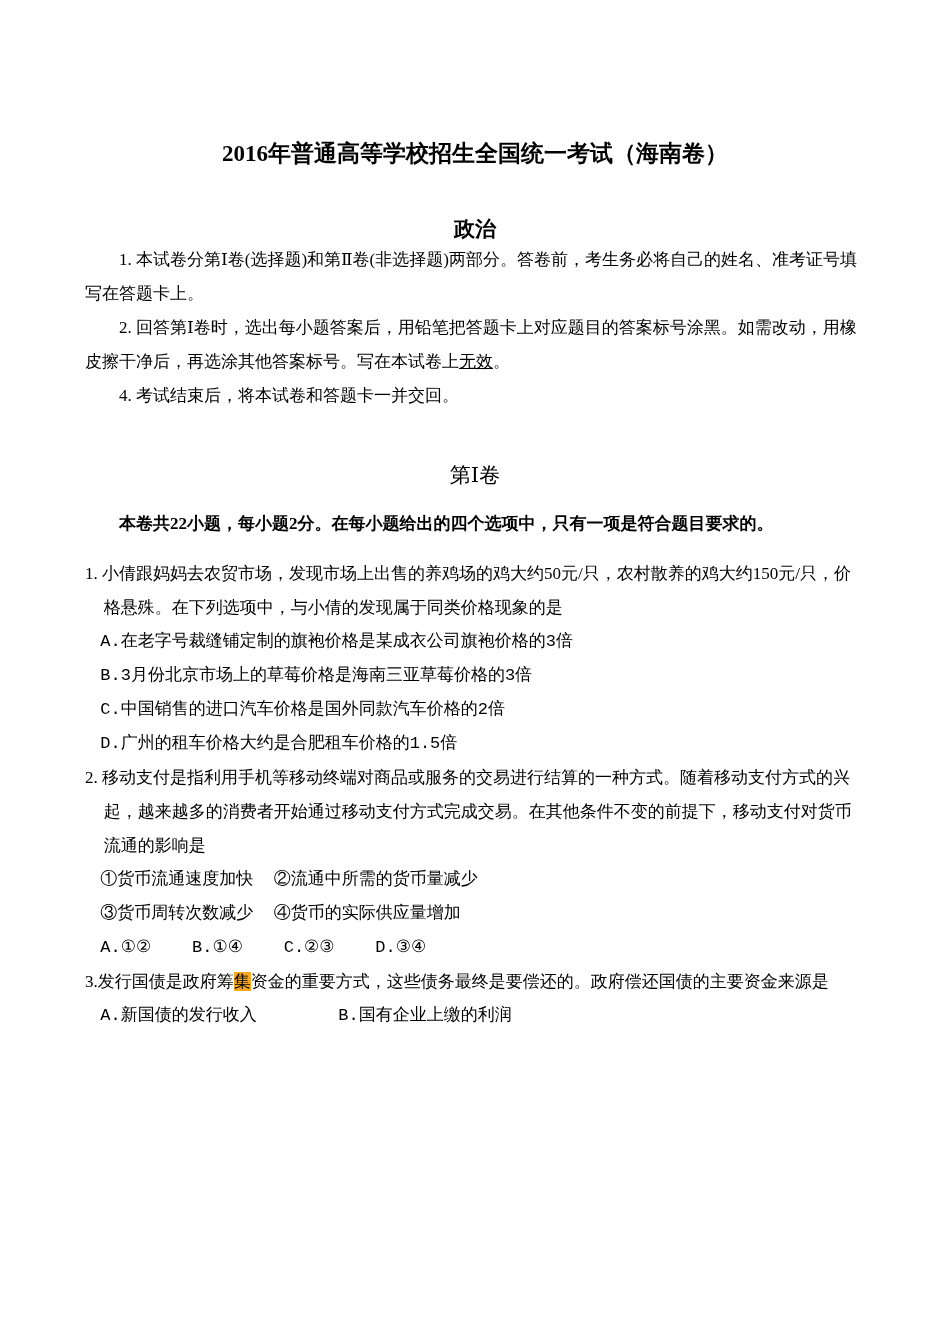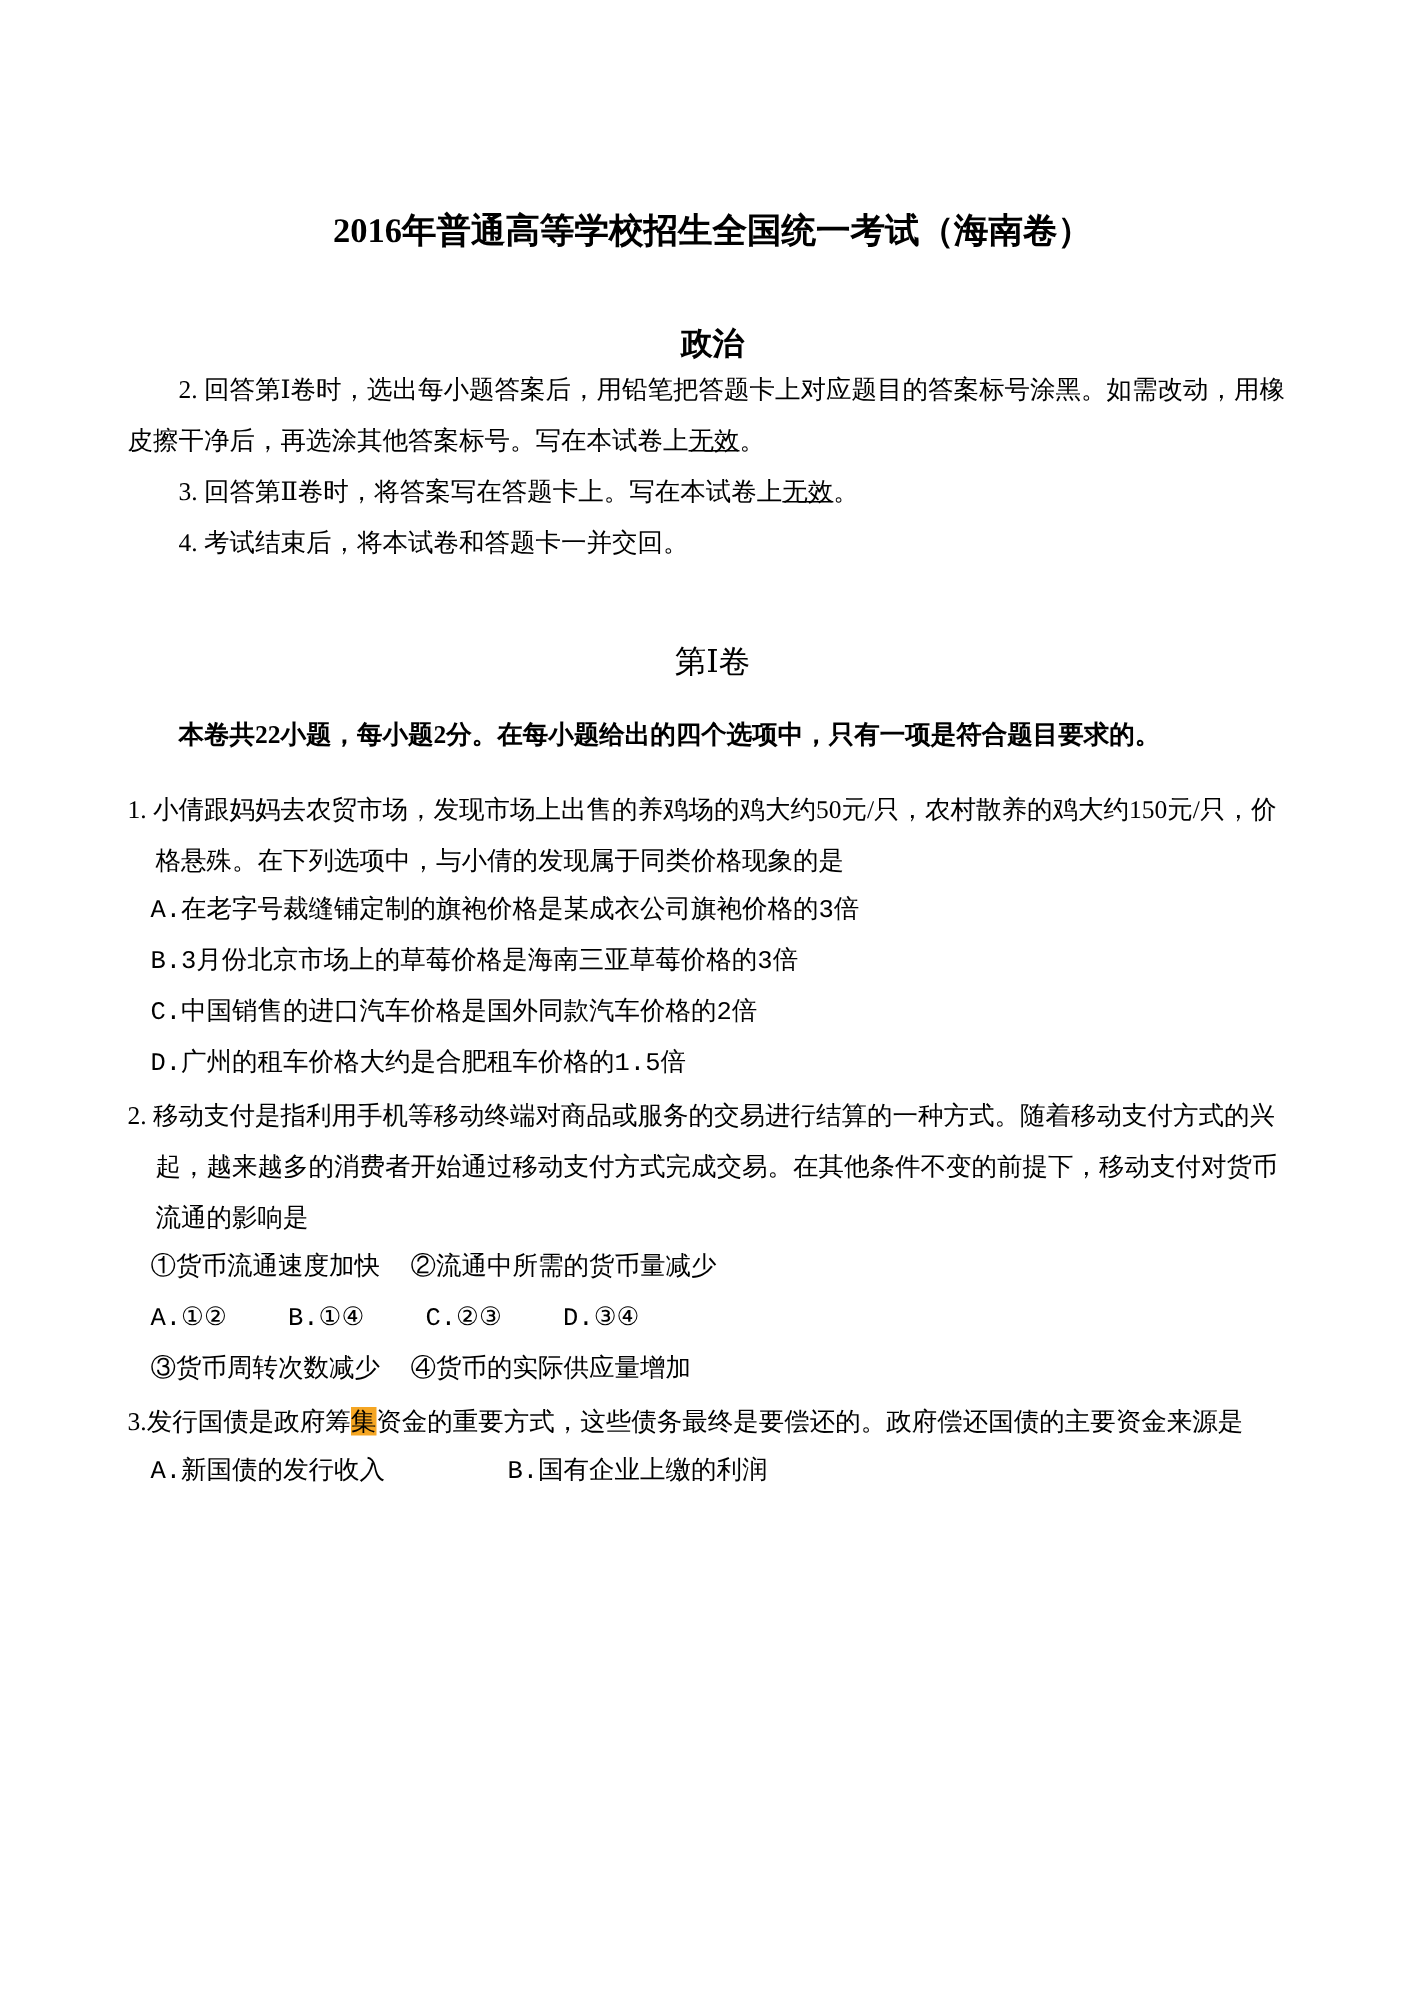--- a/index.html
+++ b/index.html
@@ -68,41 +68,41 @@
 </style>
 </head>
 <body>
 
 <div class="page">
 
   <h1 class="exam-title">2016年普通高等学校招生全国统一考试（海南卷）</h1>
   <h2 class="exam-subject">政治</h2>
 
   <div class="notices">
+    <p class="first-indent">1. 本试卷分第Ⅰ卷(选择题)和第Ⅱ卷(非选择题)两部分。答卷前，考生务必将自己的姓名、准考证号填写在答题卡上。</p>
     <p class="first-indent"><span>2. 回答第Ⅰ卷时，选出每小题答案后，用铅笔把答题卡上对应题目的答案标号涂黑。如需改动，用橡皮擦干净后，再选涂其他答案标号。写在本试卷上</span><span class="underline">无效</span><span>。</span></p>
-    <p class="first-indent"><span>3. 回答第Ⅱ卷时，将答案写在答题卡上。写在本试卷上</span><span class="underline">无效</span><span>。</span></p>
     <p class="first-indent">4. 考试结束后，将本试卷和答题卡一并交回。</p>
   </div>
 
   <h3 class="section-title">第Ⅰ卷</h3>
   <p class="section-instruction">本卷共22小题，每小题2分。在每小题给出的四个选项中，只有一项是符合题目要求的。</p>
 
   <div class="question">
     <p class="q-stem">1. 小倩跟妈妈去农贸市场，发现市场上出售的养鸡场的鸡大约50元/只，农村散养的鸡大约150元/只，价格悬殊。在下列选项中，与小倩的发现属于同类价格现象的是</p>
     <p class="opt">A.在老字号裁缝铺定制的旗袍价格是某成衣公司旗袍价格的3倍</p>
     <p class="opt">B.3月份北京市场上的草莓价格是海南三亚草莓价格的3倍</p>
     <p class="opt">C.中国销售的进口汽车价格是国外同款汽车价格的2倍</p>
     <p class="opt">D.广州的租车价格大约是合肥租车价格的1.5倍</p>
   </div>
 
   <div class="question">
     <p class="q-stem">2. 移动支付是指利用手机等移动终端对商品或服务的交易进行结算的一种方式。随着移动支付方式的兴起，越来越多的消费者开始通过移动支付方式完成交易。在其他条件不变的前提下，移动支付对货币流通的影响是</p>
     <p class="opt">①货币流通速度加快  ②流通中所需的货币量减少</p>
+    <p class="opt">③货币周转次数减少  ④货币的实际供应量增加</p>
     <p class="opt">A.①②    B.①④    C.②③    D.③④</p>
-    <p class="opt">③货币周转次数减少  ④货币的实际供应量增加</p>
   </div>
 
   <div class="question">
     <p class="q-stem"><span>3.发行国债是政府筹</span><span class="hl">集</span><span>资金的重要方式，这些债务最终是要偿还的。政府偿还国债的主要资金来源是</span></p>
     <p class="opt">A.新国债的发行收入        B.国有企业上缴的利润</p>
   </div>
 
   <div class="page-footer">
     <span>第1页 | 共8页</span>
   </div>

